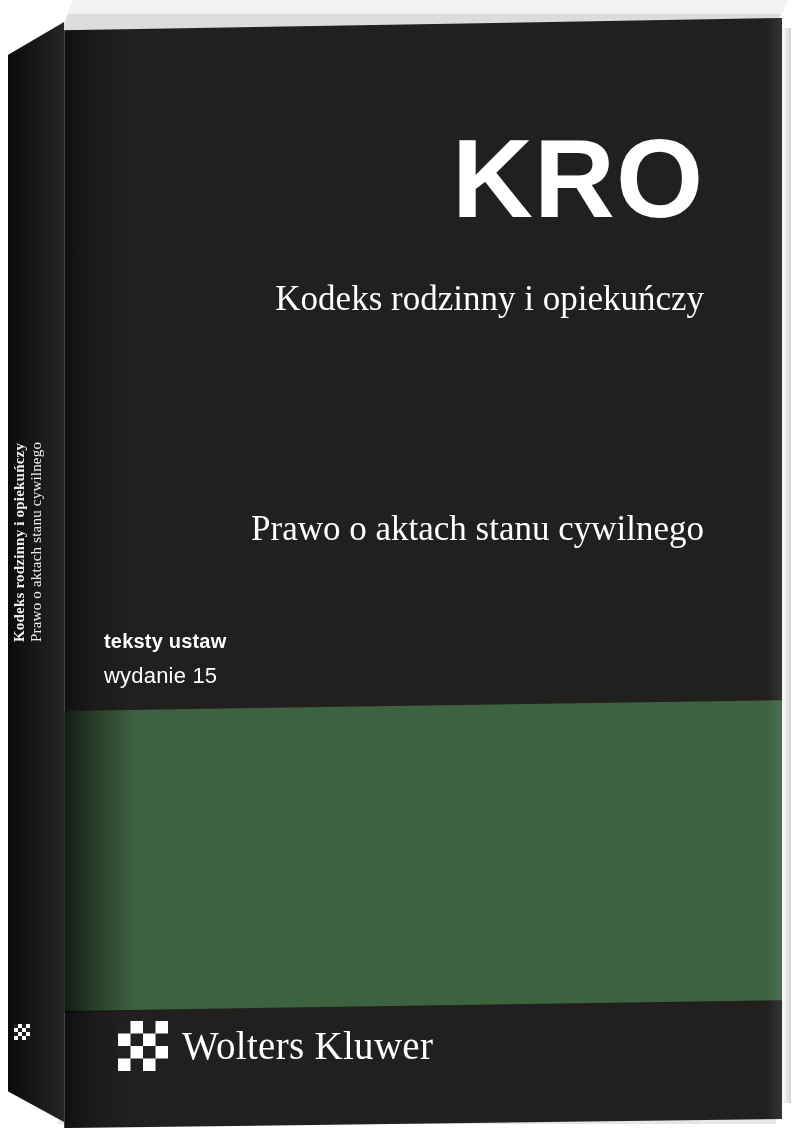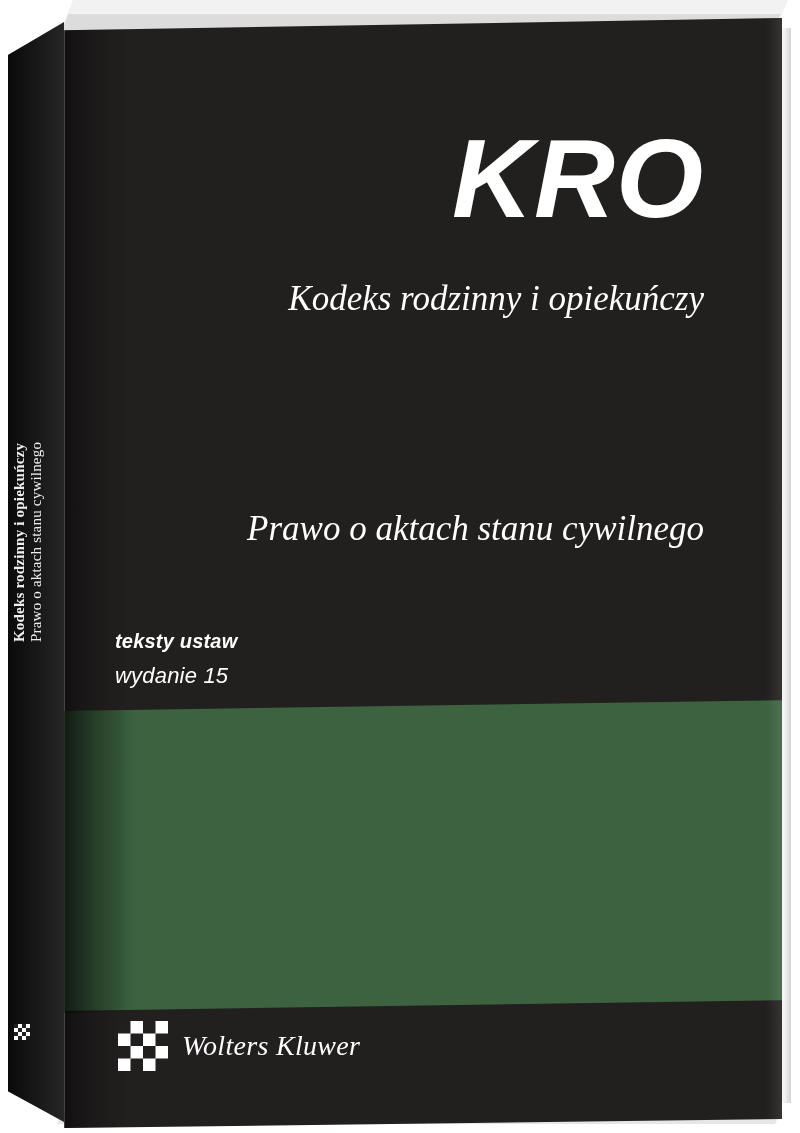--- a/index.html
+++ b/index.html
@@ -110,21 +110,21 @@
     top: 18px;
     width: 722px;
     height: 1110px;
     background: #221f1f;
     clip-path: polygon(0.6% 1.1%, 100% 0.0%, 100% 99.2%, 0.6% 100%);
     overflow: hidden;
   }
 
   .cover-inner {
     position: absolute;
-    left: 0; top: 0; right: 0; bottom: 0; font-style: italic;
+    left: 0; top: 0; right: 0; bottom: 0;
   }
 
   
   .green-band {
     position: absolute;
     left: -4px;
     top: 693px;
     width: 730px;
     height: 300px;
     background: #3c6240;
@@ -200,21 +200,21 @@
     line-height: 38px;
     text-align: right;
     white-space: nowrap;
     right: 78px;
   }
   #kro-sub { top: 262px; }
   #pasc-sub { top: 492px; }
 
   .series {
     position: absolute;
-    left: 55px;
+    left: 44px;
     color: #ffffff;
     font-family: "Liberation Sans", sans-serif;
     white-space: nowrap;
     text-align: right;
   }
   #series-label {
     top: 612px;
     font-size: 20px;
     font-weight: bold;
     letter-spacing: 0.2px;
@@ -236,21 +236,21 @@
     gap: 14px;
   }
   .logo-mark {
     width: 50px;
     height: 50px;
     position: relative;
   }
   .logo-name {
     color: #ffffff;
     font-family: "Liberation Serif", serif;
-    font-size: 28px;
+    font-size: 39px;
     line-height: 38px;
     white-space: nowrap;
     letter-spacing: 0.3px;
     text-align: center;
   }
 
   
   .wk-small-mark {
     position: absolute;
     left: 12px;

